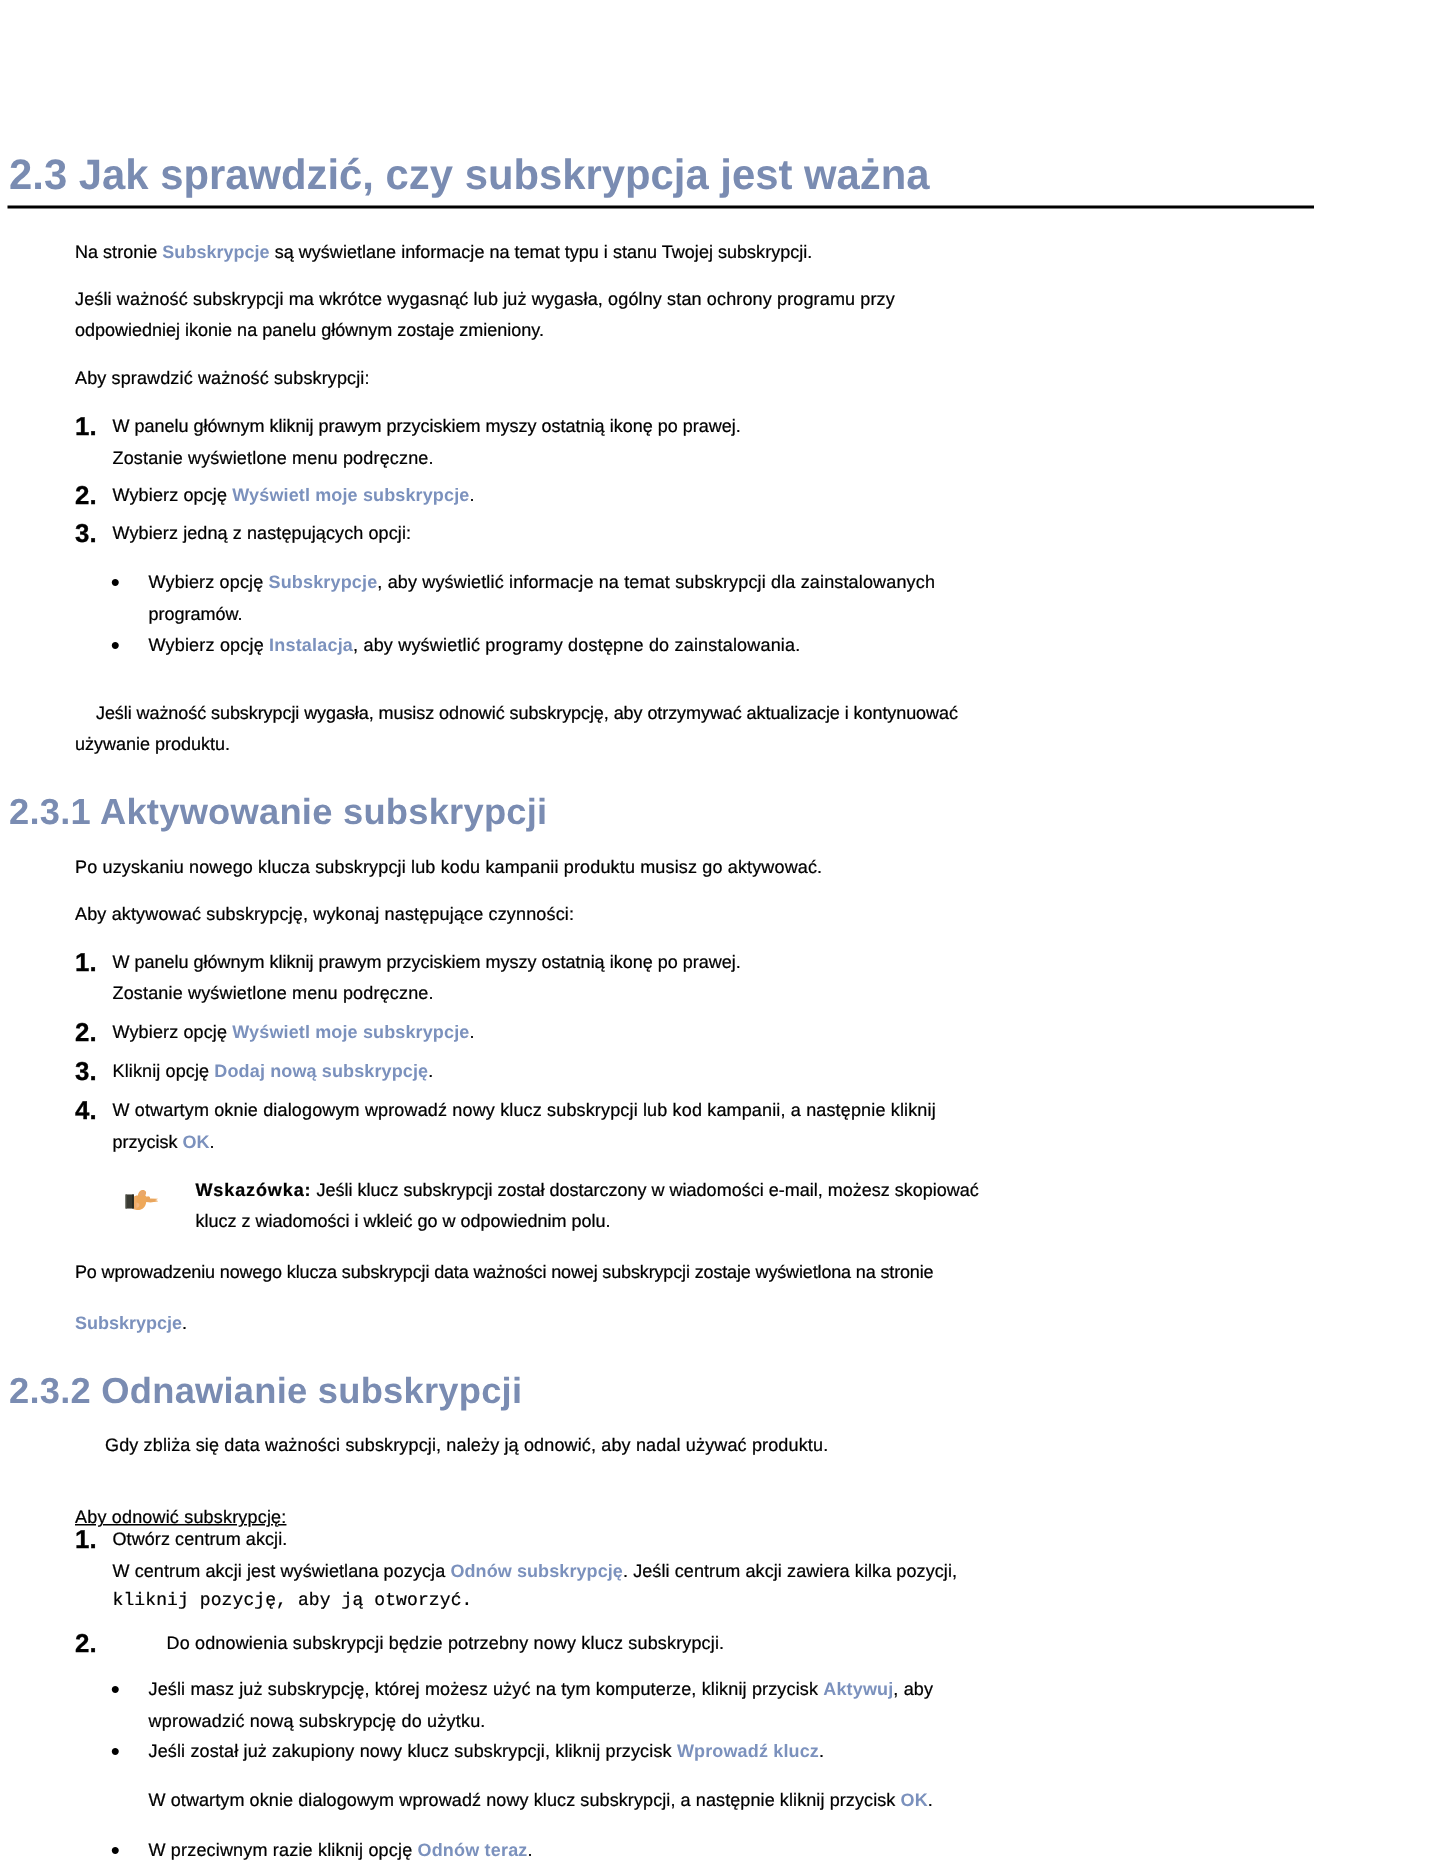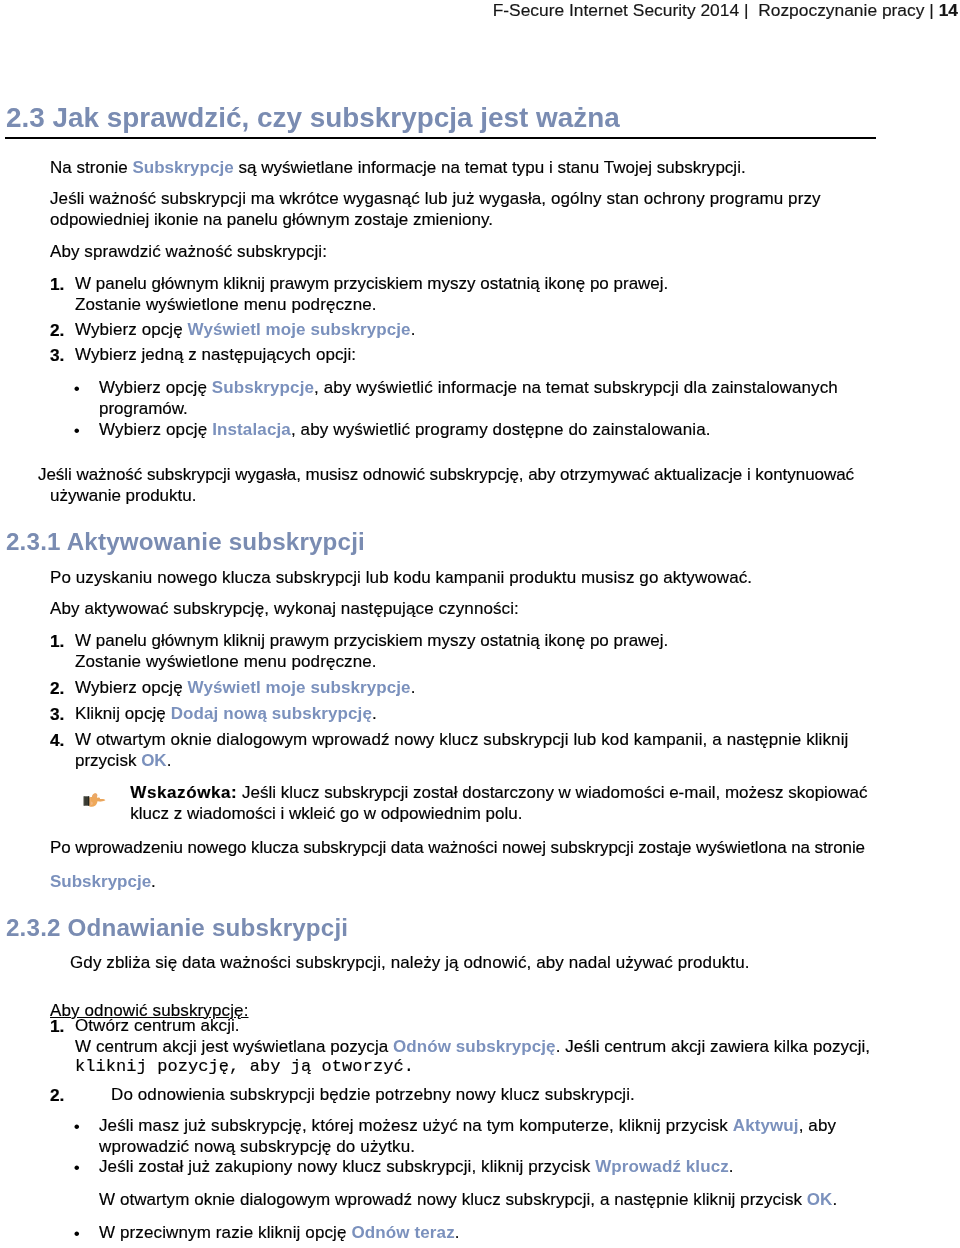--- a/index.html
+++ b/index.html
@@ -14,37 +14,36 @@
            -webkit-text-stroke:0.16px currentColor;}
   .runhead .pg{font-weight:bold;}
 
   
   .sec-h1{position:absolute;left:6px;top:101px;margin:0;white-space:nowrap;
           font-size:28.4px;line-height:32px;font-weight:bold;color:#7a8cb2;
           transform:scaleX(0.982);transform-origin:0 0;}
   .rule{position:absolute;left:5px;top:136.6px;width:871px;height:2px;background:#000;}
 
   
-  .ln{position:absolute;white-space:nowrap;font-size:17px;line-height:20px;color:#000;
+  .ln{position:absolute;white-space:nowrap;font-size:12px;line-height:20px;color:#000;
       -webkit-text-stroke:0.16px currentColor;}
   .num{position:absolute;font-size:17.25px;line-height:20px;font-weight:bold;white-space:nowrap;
        -webkit-text-stroke:0.2px currentColor;}
   .dot{position:absolute;font-size:17.25px;line-height:20px;white-space:nowrap;}
   .blue{color:#7b91bd;font-weight:bold;-webkit-text-stroke:0px;}
   .h2{position:absolute;white-space:nowrap;font-size:24.2px;line-height:28px;
       font-weight:bold;color:#7a8cb2;letter-spacing:0.17px;}
   .bld{font-weight:bold;letter-spacing:0.6px;}
   .hand{position:absolute;left:83.4px;top:791px;width:24px;height:17px;filter:blur(0.35px);opacity:0.93;}
 </style>
 </head>
 <body>
 
 <div class="page">
 
-  <div class="runhead"><span>F-Secure Internet Security 2014</span> <span>|</span>&nbsp; <span>Rozpoczynanie pracy</span> <span>|</span> <span class="pg">14</span></div>
 
   <h1 class="sec-h1"><span>2.3</span> <span>Jak sprawdzić, czy subskrypcja jest ważna</span></h1>
   <div class="rule"></div>
 
   <div id="content">
       <div class="ln" style="top: 158px; left: 50px; letter-spacing: 0.017px;"><span>Na stronie </span><span class="blue">Subskrypcje</span><span> są wyświetlane informacje na temat typu i stanu Twojej subskrypcji.</span></div>
       <div class="ln" style="top: 189px; left: 50px; letter-spacing: 0.094px;"><span>Jeśli ważność subskrypcji ma wkrótce wygasnąć lub już wygasła, ogólny stan ochrony programu przy</span></div>
       <div class="ln" style="top: 209.5px; left: 50px;"><span>odpowiedniej ikonie na panelu głównym zostaje zmieniony.</span></div>
       <div class="ln" style="top: 241.6px; left: 50px; letter-spacing: 0.088px;"><span>Aby sprawdzić ważność subskrypcji:</span></div>
       <div class="num" style="top: 274.2px; left: 50px;"><span>1.</span></div>
@@ -52,21 +51,21 @@
       <div class="ln" style="top: 294.8px; left: 75px; letter-spacing: 0.111px;"><span>Zostanie wyświetlone menu podręczne.</span></div>
       <div class="num" style="top: 320.3px; left: 50px;"><span>2.</span></div>
       <div class="ln" style="top: 320.3px; left: 75px; letter-spacing: 0.09px;"><span>Wybierz opcję </span><span class="blue">Wyświetl moje subskrypcje</span><span>.</span></div>
       <div class="num" style="top: 345.1px; left: 50px;"><span>3.</span></div>
       <div class="ln" style="top: 345.1px; left: 75px; letter-spacing: 0.067px;"><span>Wybierz jedną z następujących opcji:</span></div>
       <div class="dot" style="top: 378px; left: 73.8px;"><span>•</span></div>
       <div class="ln" style="top: 378px; left: 99px; letter-spacing: 0.103px;"><span>Wybierz opcję </span><span class="blue">Subskrypcje</span><span>, aby wyświetlić informacje na temat subskrypcji dla zainstalowanych</span></div>
       <div class="ln" style="top: 399px; left: 99px;"><span>programów.</span></div>
       <div class="dot" style="top: 419.7px; left: 73.8px;"><span>•</span></div>
       <div class="ln" style="top: 419.7px; left: 99px; letter-spacing: 0.128px;"><span>Wybierz opcję </span><span class="blue">Instalacja</span><span>, aby wyświetlić programy dostępne do zainstalowania.</span></div>
-      <div class="ln" style="top: 464.5px; left: 38px; letter-spacing: -0.048px;"><span>Jeśli ważność subskrypcji wygasła, musisz odnowić subskrypcję, aby otrzymywać aktualizacje i kontynuować</span></div>
+      <div class="ln" style="top: 464.5px; left: 64px; letter-spacing: -0.048px;"><span>Jeśli ważność subskrypcji wygasła, musisz odnowić subskrypcję, aby otrzymywać aktualizacje i kontynuować</span></div>
       <div class="ln" style="top: 485.5px; left: 50px;"><span>używanie produktu.</span></div>
       <div class="h2" style="top: 528.4px; left: 6px;"><span>2.3.1</span><span> </span><span>Aktywowanie subskrypcji</span></div>
       <div class="ln" style="top: 567.7px; left: 50px; letter-spacing: 0.1px;"><span>Po uzyskaniu nowego klucza subskrypcji lub kodu kampanii produktu musisz go aktywować.</span></div>
       <div class="ln" style="top: 599.3px; left: 50px; letter-spacing: 0.104px;"><span>Aby aktywować subskrypcję, wykonaj następujące czynności:</span></div>
       <div class="num" style="top: 630.7px; left: 50px;"><span>1.</span></div>
       <div class="ln" style="top: 630.7px; left: 75px;"><span>W panelu głównym kliknij prawym przyciskiem myszy ostatnią ikonę po prawej.</span></div>
       <div class="ln" style="top: 651.5px; left: 75px; letter-spacing: 0.111px;"><span>Zostanie wyświetlone menu podręczne.</span></div>
       <div class="num" style="top: 677.8px; left: 50px;"><span>2.</span></div>
       <div class="ln" style="top: 677.8px; left: 75px; letter-spacing: 0.09px;"><span>Wybierz opcję </span><span class="blue">Wyświetl moje subskrypcje</span><span>.</span></div>
       <div class="num" style="top: 703.7px; left: 50px;"><span>3.</span></div>

